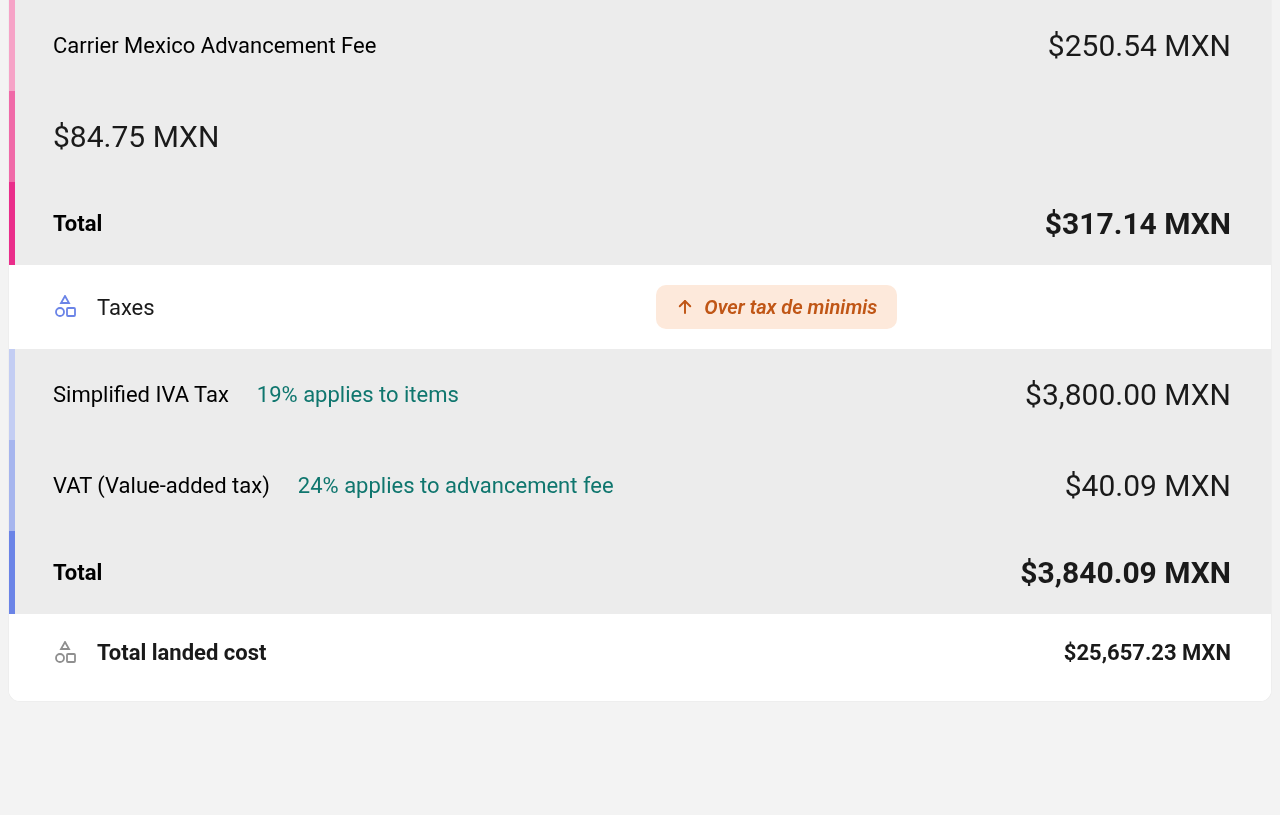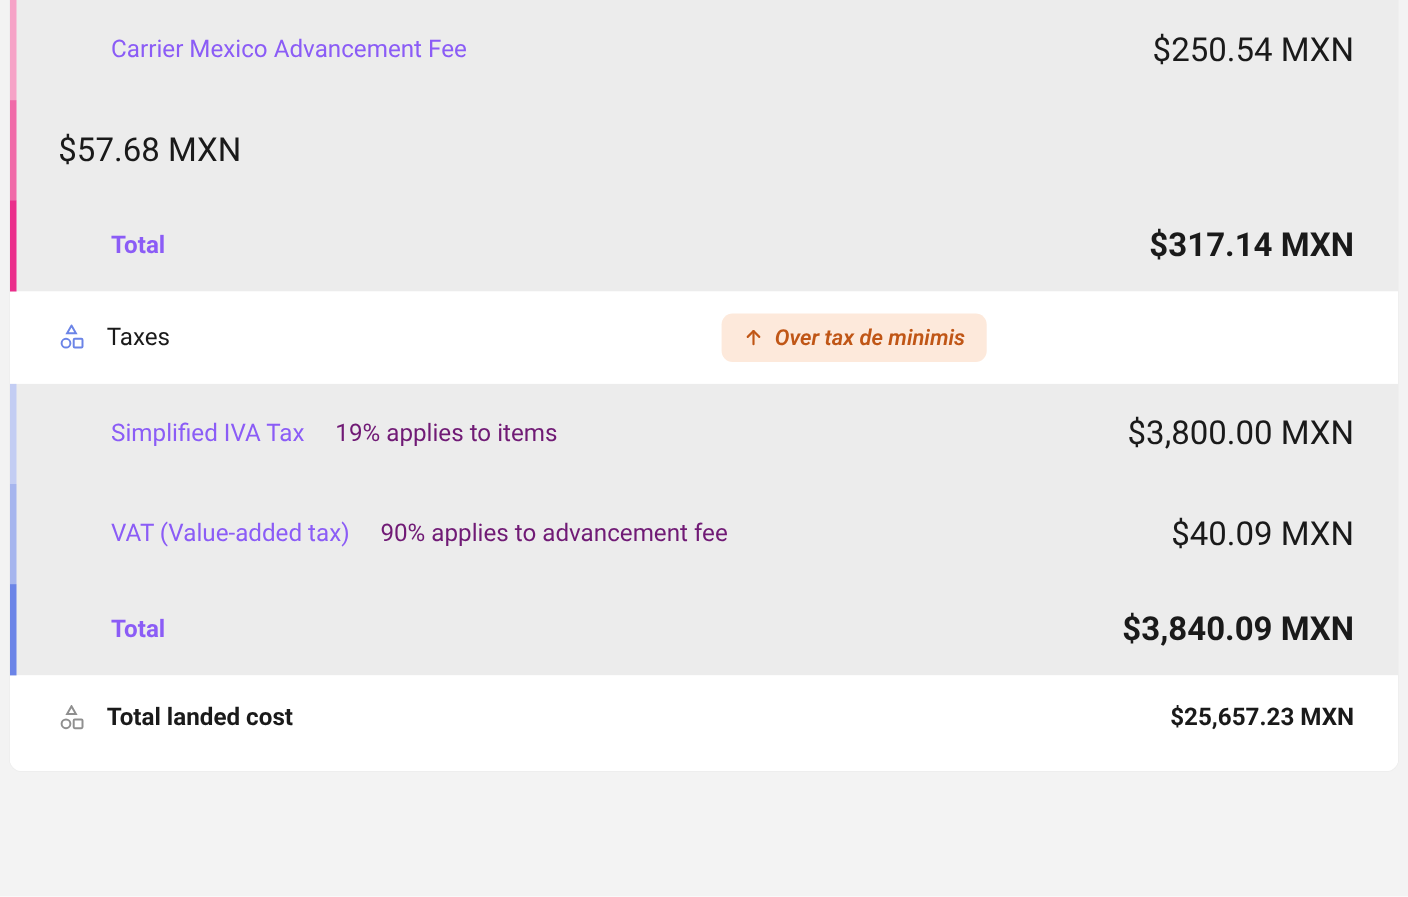--- a/index.html
+++ b/index.html
@@ -36,25 +36,24 @@
     }
     .row-multiline {
       align-items: center;
     }
     .row-multiline .left-stack {
       display: flex;
       flex-direction: row;
       gap: 28px;
     }
     .row .label {
-      color: #8b5cf6;
-      margin-left: 48px;
+      color: #000000;
     }
     .row .sublabel {
-      color: #701a75;
+      color: #0f766e;
       font-size: 22px;
     }
     .row .amount {
       color: #1a1a1a;
       font-size: 30px;
       white-space: nowrap;
     }
     .row.total .label,
     .row.total .amount {
       font-weight: 700;
@@ -161,21 +160,21 @@
 <div class="card">
 
   <div class="section-gray">
     <div class="row">
       <div class="accent-left pink-light"></div>
       <span class="label">Carrier Mexico Advancement Fee</span>
       <span class="amount">$250.54 MXN</span>
     </div>
     <div class="row">
       <div class="accent-left pink-med"></div>
-      <span class="amount">$57.68 MXN</span>
+      <span class="amount">$84.75 MXN</span>
     </div>
     <div class="row total compact">
       <div class="accent-left pink-dark"></div>
       <span class="label">Total</span>
       <span class="amount">$317.14 MXN</span>
     </div>
   </div>
 
   <div class="section-header">
     <div class="title-group">
@@ -203,21 +202,21 @@
       <div class="left-stack">
         <span class="label">Simplified IVA Tax</span>
         <span class="sublabel">19% applies to items</span>
       </div>
       <span class="amount">$3,800.00 MXN</span>
     </div>
     <div class="row row-multiline">
       <div class="accent-left lav-med"></div>
       <div class="left-stack">
         <span class="label">VAT (Value-added tax)</span>
-        <span class="sublabel">90% applies to advancement fee</span>
+        <span class="sublabel">24% applies to advancement fee</span>
       </div>
       <span class="amount">$40.09 MXN</span>
     </div>
     <div class="row total compact">
       <div class="accent-left lav-dark"></div>
       <span class="label">Total</span>
       <span class="amount">$3,840.09 MXN</span>
     </div>
   </div>
 

